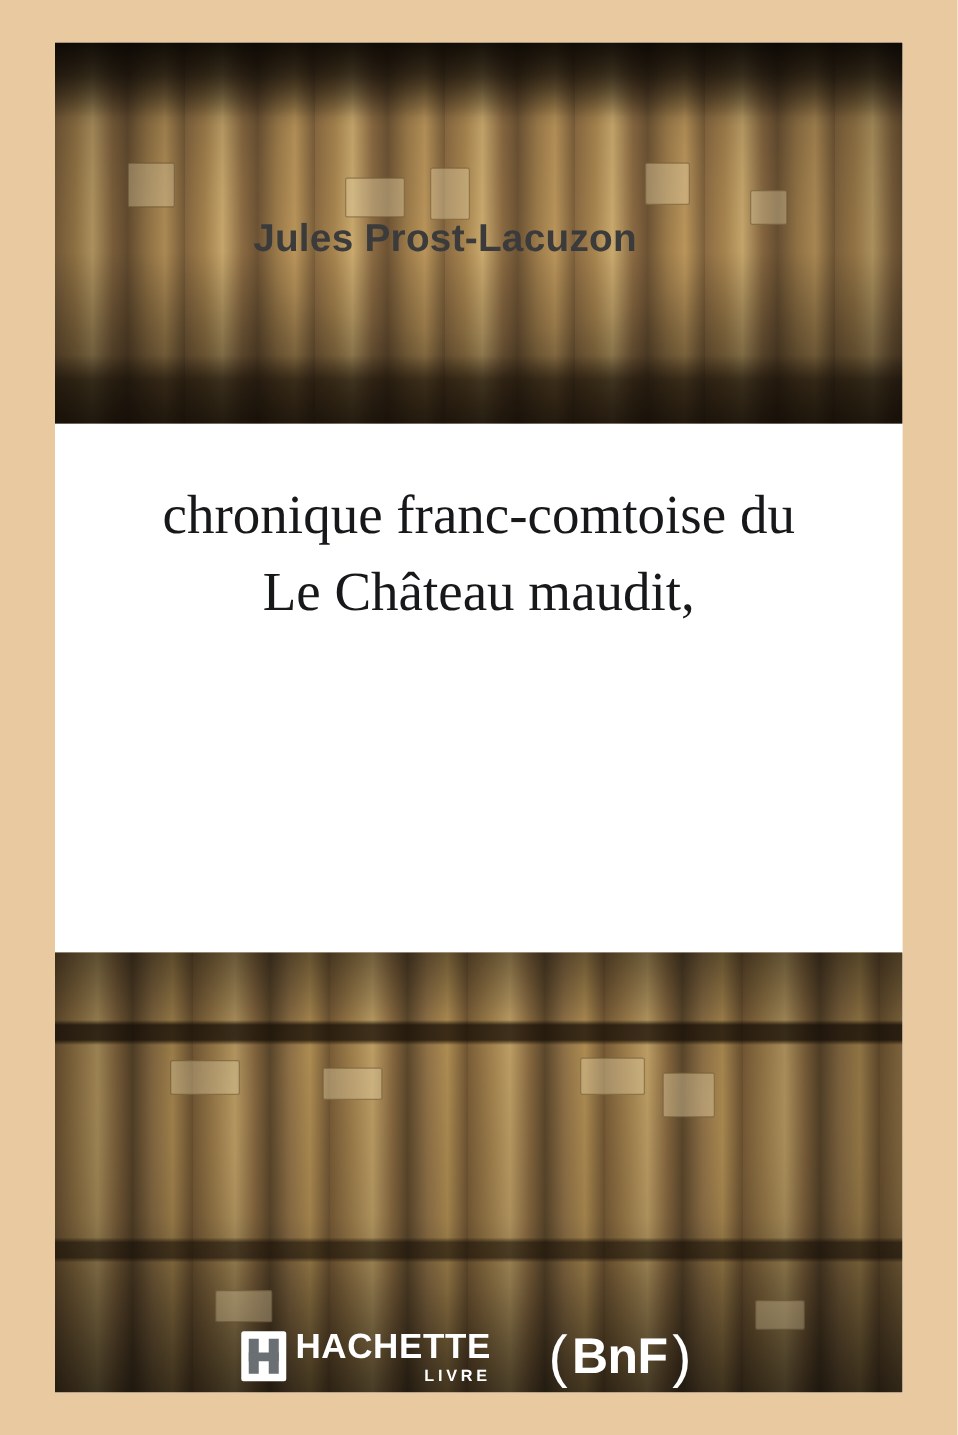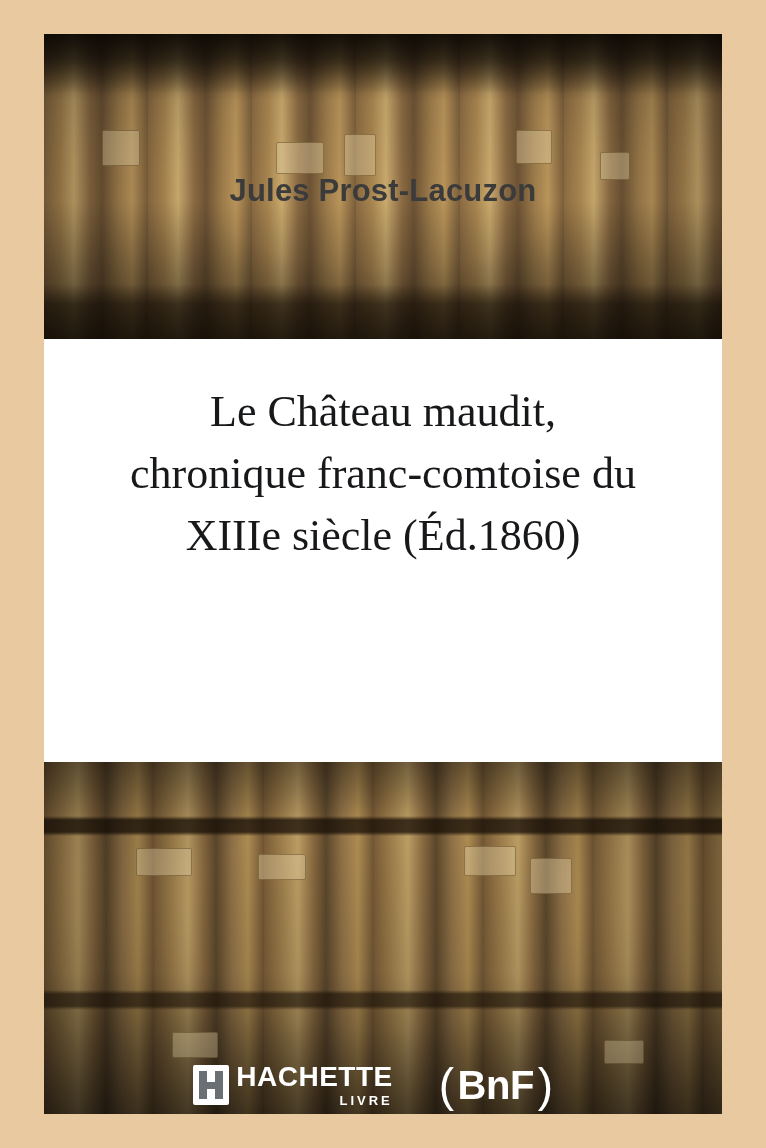--- a/index.html
+++ b/index.html
@@ -111,21 +111,21 @@
     top: 305px;
     width: 678px;
     height: 423px;
     background: #ffffff;
   }
 
   .author {
     position: absolute;
     left: 0;
     top: 139px;
-    width: 678px;
+    width: 624px;
     text-align: center;
     font-family: "Liberation Sans", sans-serif;
     font-size: 31px;
     font-weight: 700;
     color: #3b3b3b;
     letter-spacing: 0.2px;
   }
 
   .title {
     position: absolute;
@@ -230,23 +230,22 @@
       <div class="label" style="left:232px; top:108px; width:46px; height:30px;"></div>
       <div class="label" style="left:300px; top:100px; width:30px; height:40px;"></div>
       <div class="label" style="left:472px; top:96px;  width:34px; height:32px;"></div>
       <div class="label" style="left:556px; top:118px; width:28px; height:26px;"></div>
       <div class="shelf-lines"></div>
       <div class="vignette"></div>
     </div>
 
     <div class="white-band">
       <div class="title">
+        <div>chronique franc-comtoise du</div>
         <div>Le Château maudit,</div>
-        <div>chronique franc-comtoise du</div>
-        <div>XIIIe siècle (Éd.1860)</div>
       </div>
     </div>
 
     <div class="author">Jules Prost-Lacuzon</div>
 
     <div class="photo bottom">
       <div class="spines"></div>
       <div class="label" style="left:92px;  top:86px;  width:54px; height:26px;"></div>
       <div class="label" style="left:214px; top:92px;  width:46px; height:24px;"></div>
       <div class="label" style="left:420px; top:84px;  width:50px; height:28px;"></div>

